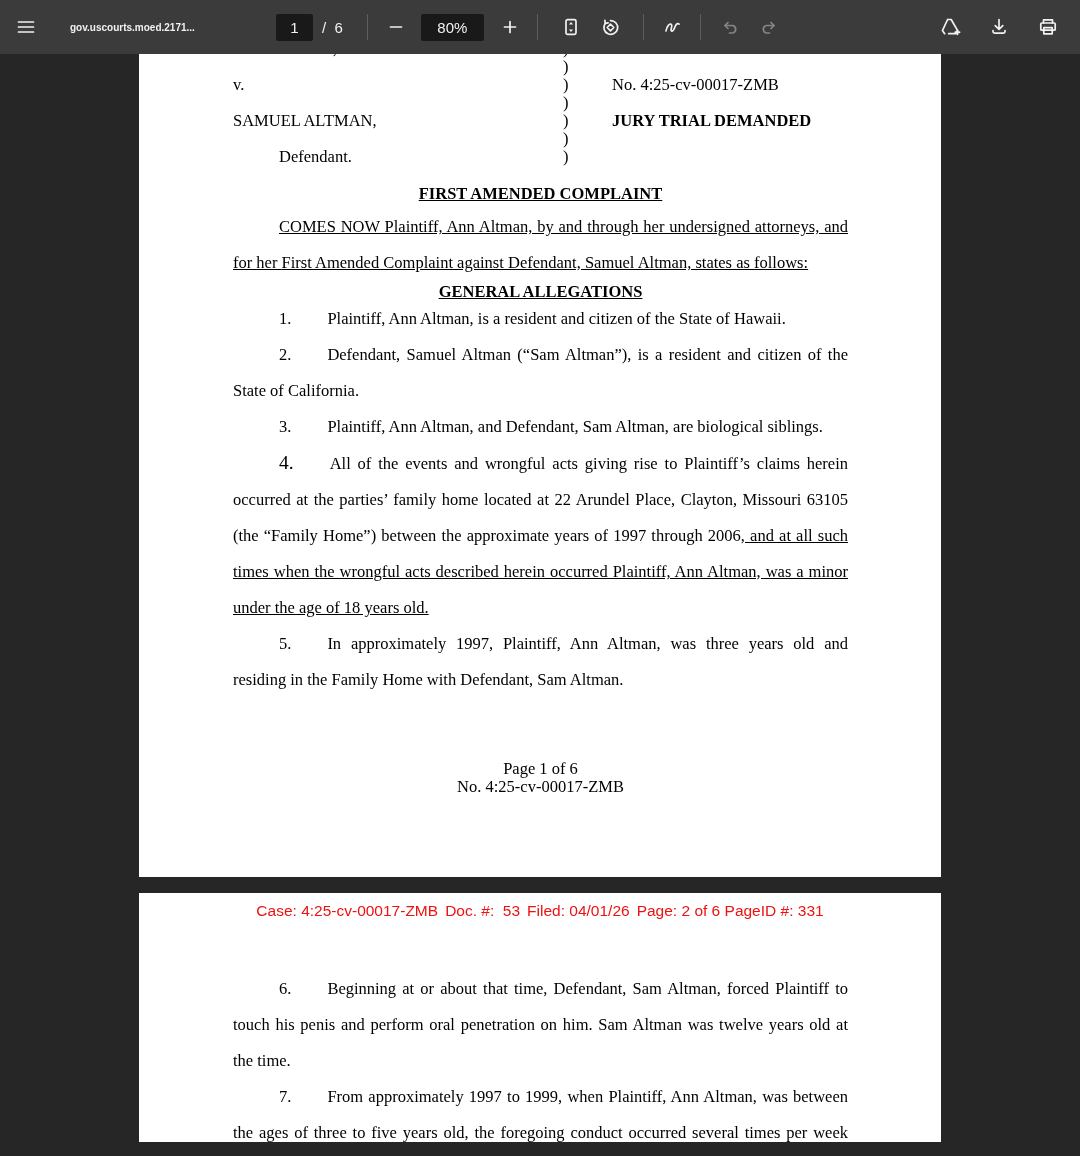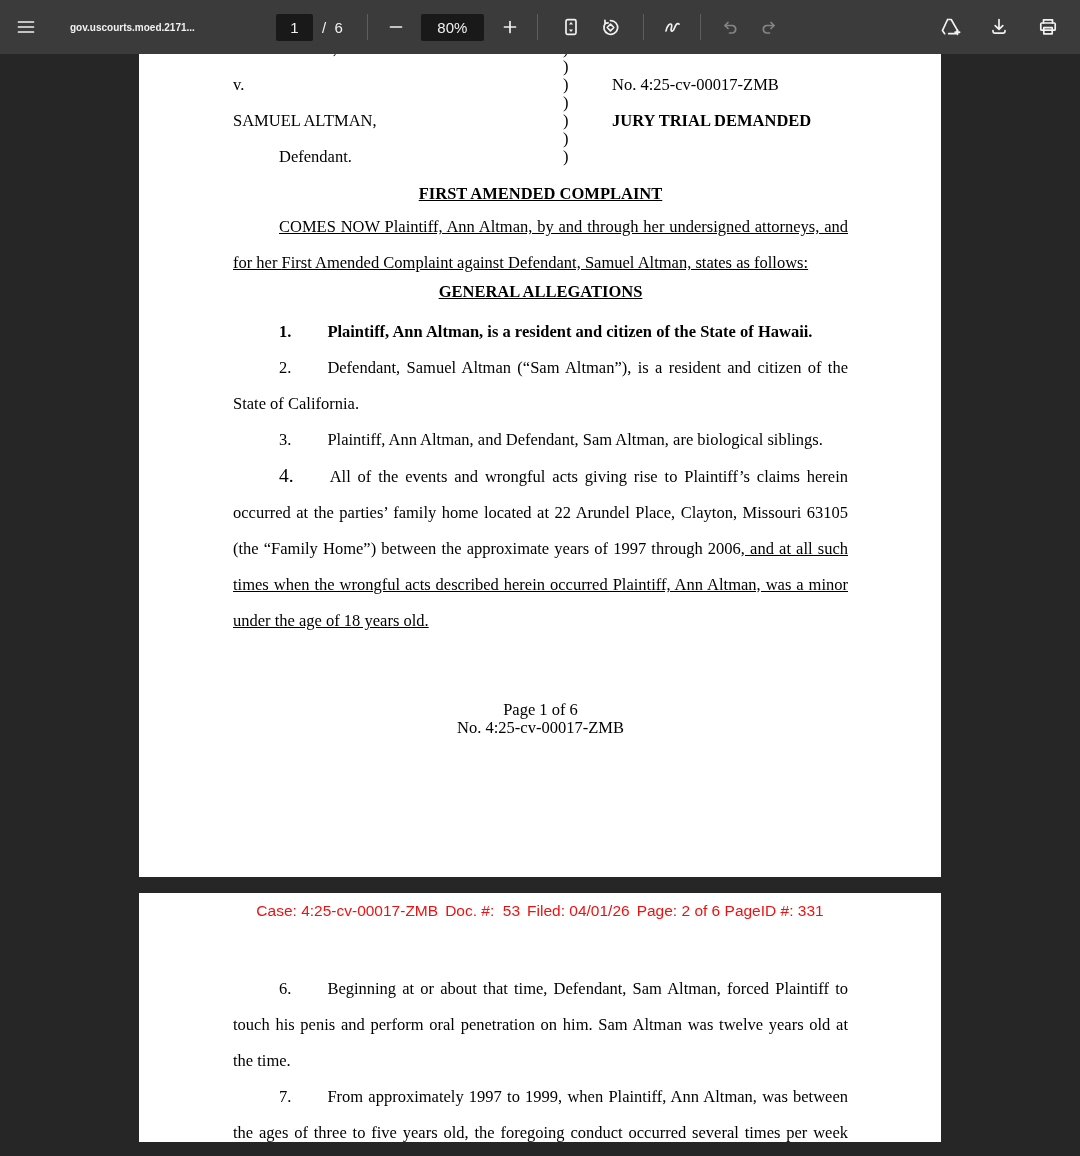--- a/index.html
+++ b/index.html
@@ -43,21 +43,21 @@
   .cap-right{ flex:1; }
   .bold{ font-weight:bold; }
 
   .center-head{ text-align:center; font-weight:bold; text-decoration:underline; line-height:18px; }
   .head-1{ margin-top:19px; }
   .head-2{ margin-top:2px; }
 
   .para{ line-height:36px; text-align:justify; }
   .para.indent-first{ text-indent:46px; }
   .intro{ margin-top:6px;text-decoration:underline; }
-  .first-body{ margin-top:13px;font-weight:bold; }
+  .first-body{ margin-top:0; }
   .num{ }
   .num-large{ font-size:19.5px; }
   .tab{ display:inline-block; width:36px; }
 
   .footer-block{ margin-top:62px; text-align:center; line-height:18px; }
 
   
   .stamp{ padding-top:8px; display:flex; justify-content:center; gap:7px;
           font-family:"Liberation Sans",sans-serif; font-size:15.5px; line-height:19px; color:#ee1111; }
   .stamp span{ white-space:pre; }
@@ -205,20 +205,21 @@
       <div class="center-head head-2">GENERAL ALLEGATIONS</div>
 
       <p class="para indent-first first-body"><span class="num">1.</span><span class="tab"></span><span>Plaintiff, Ann Altman, is a resident and citizen of the State of Hawaii.</span></p>
 
       <p class="para indent-first"><span class="num">2.</span><span class="tab"></span><span>Defendant, Samuel Altman (“Sam Altman”), is a resident and citizen of the State of California.</span></p>
 
       <p class="para indent-first"><span class="num">3.</span><span class="tab"></span><span>Plaintiff, Ann Altman, and Defendant, Sam Altman, are biological siblings.</span></p>
 
       <p class="para indent-first"><span class="num num-large">4.</span><span class="tab"></span><span>All of the events and wrongful acts giving rise to Plaintiff’s claims herein occurred at the parties’ family home located at 22 Arundel Place, Clayton, Missouri 63105 (the “Family Home”) between the approximate years of 1997 through 2006<u>, and at all such times when the wrongful acts described herein occurred Plaintiff, Ann Altman, was a minor under the age of 18 years old.</u></span></p>
 
+      <p class="para indent-first"><span class="num">5.</span><span class="tab"></span><span>In approximately 1997, Plaintiff, Ann Altman, was three years old and residing in the Family Home with Defendant, Sam Altman.</span></p>
 
       <div class="footer-block">
         <div>Page 1 of 6</div>
         <div>No. 4:25-cv-00017-ZMB</div>
       </div>
 
     </div>
   </div>
 
   <div class="page page-2">

